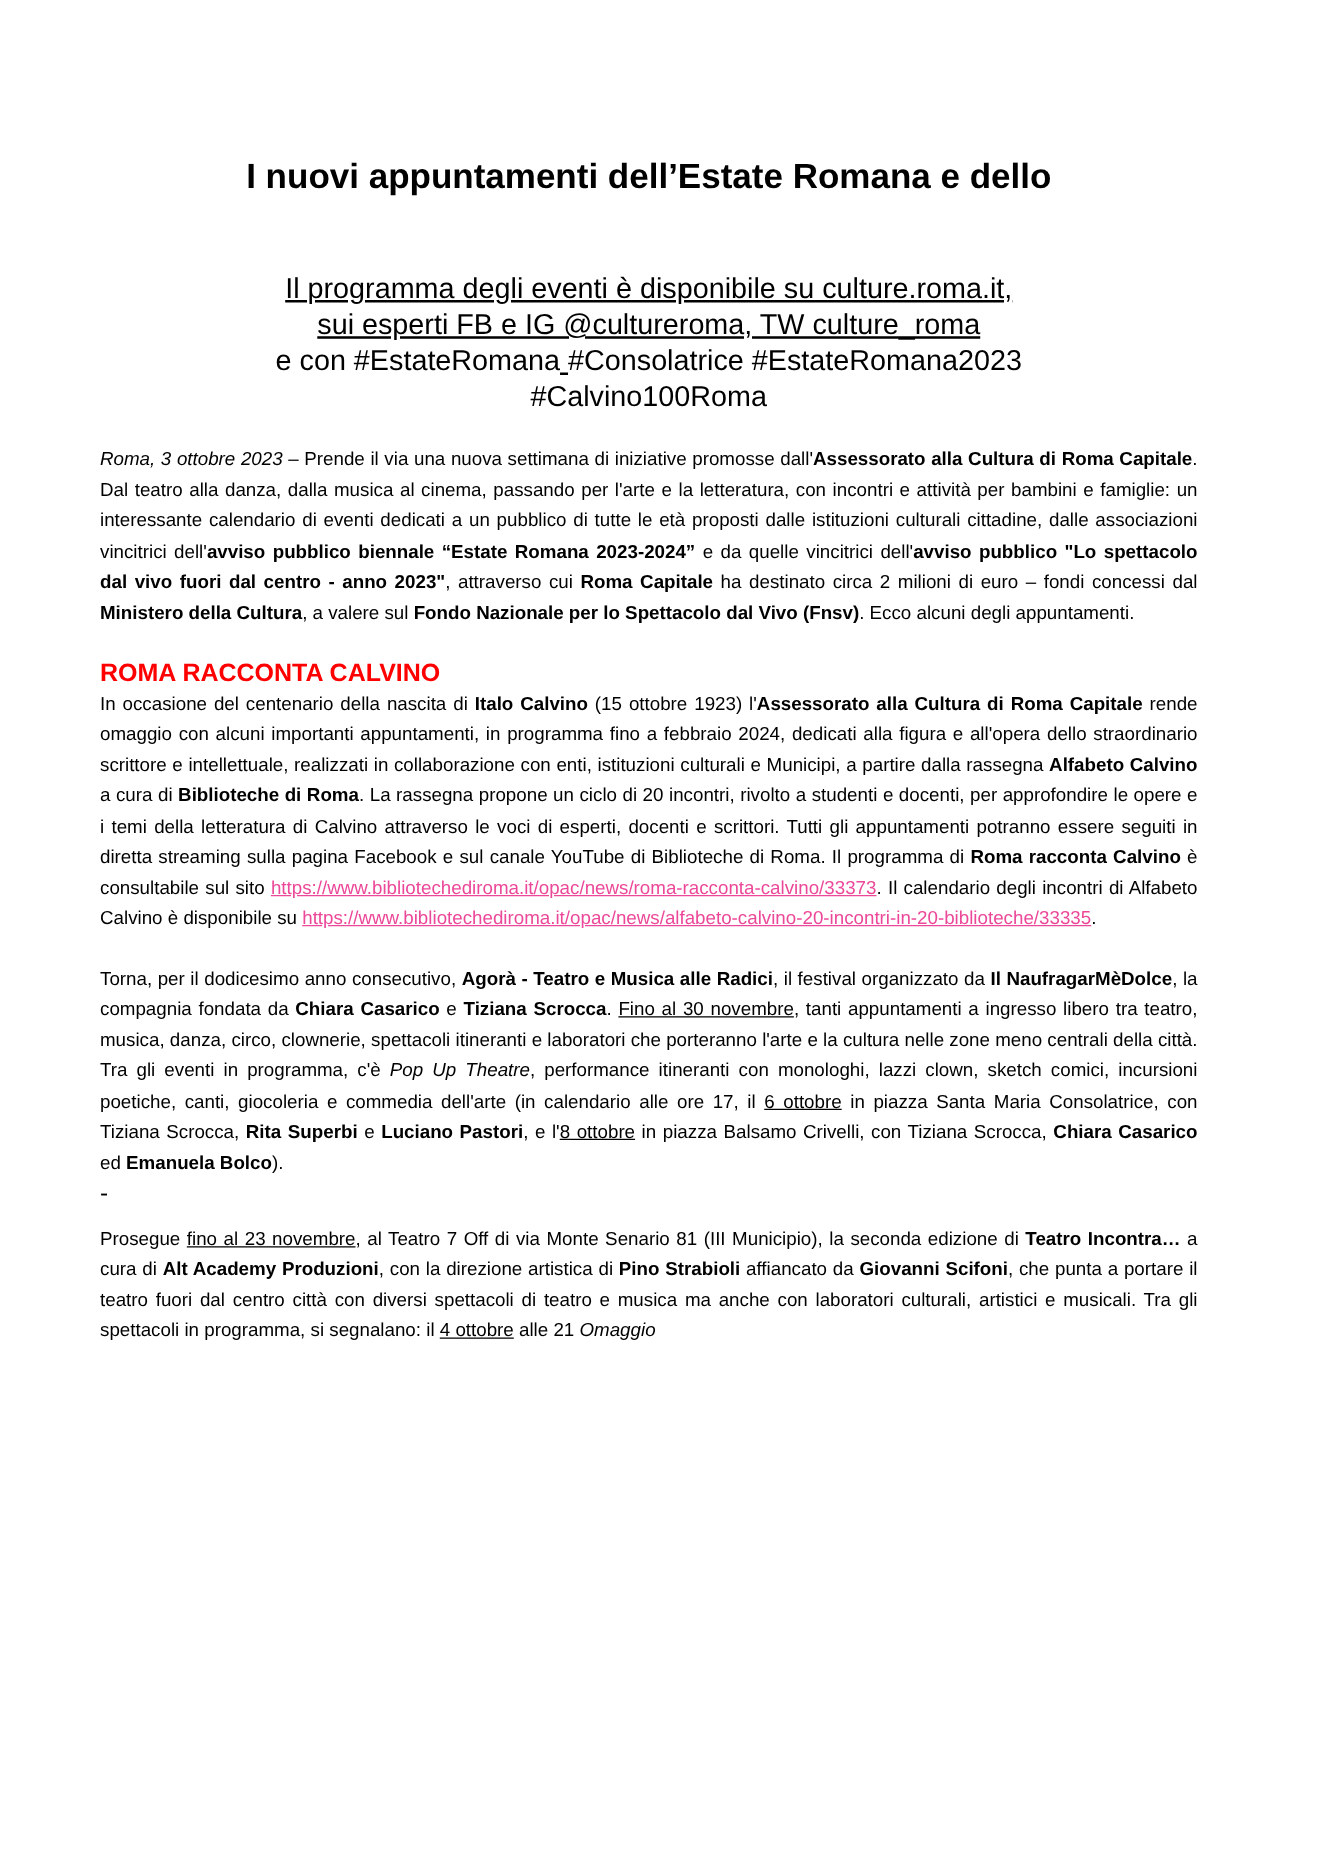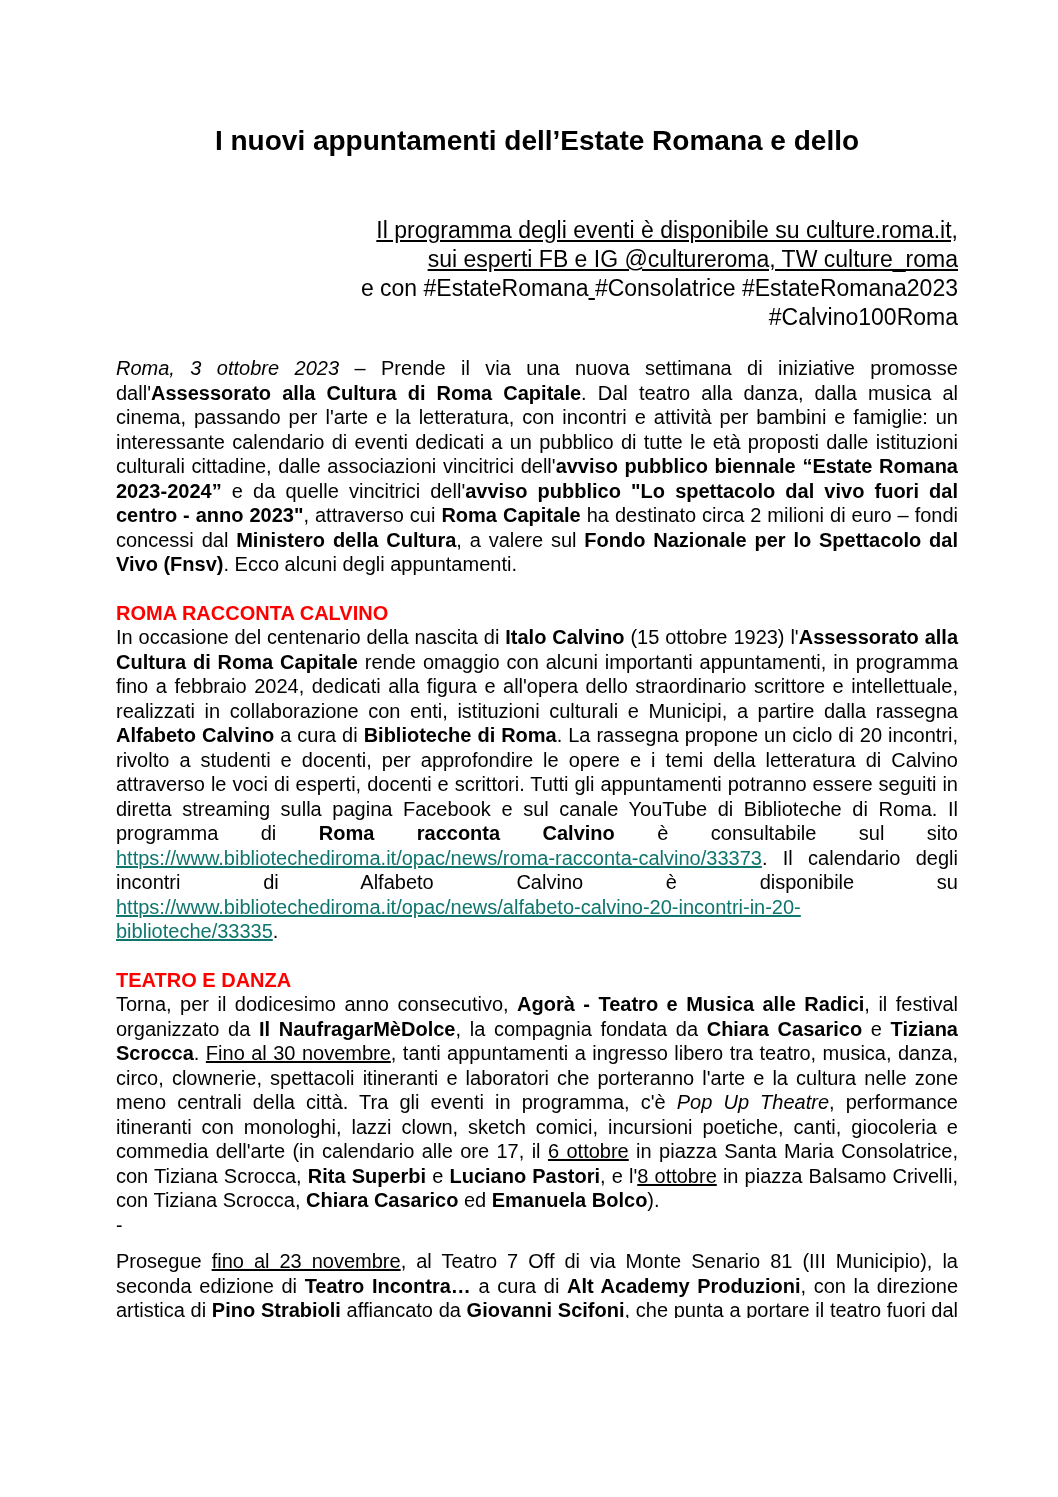--- a/index.html
+++ b/index.html
@@ -2,40 +2,40 @@
 <html><head>
 <meta charset="utf-8">
 <style>
   * { margin: 0; padding: 0; box-sizing: border-box; }
   html, body { background: #ffffff; }
   .page {
     position: relative;
     width: 1058px;
     height: 1318px;
     background: #ffffff;
-    padding: 124px 100px 0 116px;
+    padding: 124px 100px 0 80px;
     font-family: "Liberation Sans", sans-serif;
     color: #000000;
     overflow: hidden;
   }
   .block { white-space: pre-wrap; }
   .title {
     font-size: 28px;
     line-height: 33px;
     font-weight: 700;
     text-align: center;
   }
   .subtitle {
     font-size: 23px;
     line-height: 29px;
-    text-align: right;
+    text-align: center;
     margin-top: 26px;
   }
   .paragraph {
-    font-size: 20px;
+    font-size: 15px;
     line-height: 24.5px;
     text-align: justify;
     margin-top: 24px;
   }
   .heading {
     font-size: 20px;
     line-height: 24.5px;
     font-weight: 700;
     color: #ff0000;
     margin-top: 24px;
@@ -46,33 +46,32 @@
     font-size: 19.5px;
     line-height: 24.5px;
     margin-top: 0;
     text-align: left;
   }
   .dash + .paragraph { margin-top: 12px; }
   .b { font-weight: 700; }
   .i { font-style: italic; }
   .u { text-decoration: underline; }
   a.link {
-    color: #0f766e;
+    color: #ec4899;
     overflow-wrap: break-word;
     cursor: pointer;
   }
 </style>
 </head>
 <body>
 
 <div class="page">
   <div>
       <div class="block title"><span>I nuovi appuntamenti dell’Estate Romana e dello</span><br><br></div>
       <div class="block subtitle"><span class="u">Il programma degli eventi è disponibile su culture.roma.it,</span><br><span class="u">sui esperti FB e IG @cultureroma, TW culture_roma</span><br><span>e con #EstateRomana</span><span class="u"> </span><span>#Consolatrice #EstateRomana2023</span><br><span>#Calvino100Roma</span></div>
       <div class="block paragraph"><span class="i">Roma, 3 ottobre 2023</span><span> – Prende il via una nuova settimana di iniziative promosse dall'</span><span class="b">Assessorato alla Cultura di Roma Capitale</span><span>. Dal teatro alla danza, dalla musica al cinema, passando per l'arte e la letteratura, con incontri e attività per bambini e famiglie: un interessante calendario di eventi dedicati a un pubblico di tutte le età proposti dalle istituzioni culturali cittadine, dalle associazioni vincitrici dell'</span><span class="b">avviso pubblico biennale “Estate Romana 2023-2024”</span><span> e da quelle vincitrici dell'</span><span class="b">avviso pubblico "Lo spettacolo dal vivo fuori dal centro - anno 2023"</span><span>, attraverso cui </span><span class="b">Roma Capitale</span><span> ha destinato circa 2 milioni di euro – fondi concessi dal </span><span class="b">Ministero della Cultura</span><span>, a valere sul </span><span class="b">Fondo Nazionale per lo Spettacolo dal Vivo (Fnsv)</span><span>. Ecco alcuni degli appuntamenti.</span></div>
       <div class="block heading"><span>ROMA RACCONTA CALVINO</span></div>
       <div class="block paragraph"><span>In occasione del centenario della nascita di </span><span class="b">Italo Calvino</span><span> (15 ottobre 1923) l'</span><span class="b">Assessorato alla Cultura di Roma Capitale</span><span> rende omaggio con alcuni importanti appuntamenti, in programma fino a febbraio 2024, dedicati alla figura e all'opera dello straordinario scrittore e intellettuale, realizzati in collaborazione con enti, istituzioni culturali e Municipi, a partire dalla rassegna </span><span class="b">Alfabeto Calvino</span><span> a cura di </span><span class="b">Biblioteche di Roma</span><span>. La rassegna propone un ciclo di 20 incontri, rivolto a studenti e docenti, per approfondire le opere e i temi della letteratura di Calvino attraverso le voci di esperti, docenti e scrittori. Tutti gli appuntamenti potranno essere seguiti in diretta streaming sulla pagina Facebook e sul canale YouTube di Biblioteche di Roma. Il programma di </span><span class="b">Roma racconta Calvino</span><span> è consultabile sul sito </span><a href="#" class="link">https://www.bibliotechediroma.it/opac/news/roma-racconta-calvino/33373</a><span>. Il calendario degli incontri di Alfabeto Calvino è disponibile su </span><a href="#" class="link">https://www.bibliotechediroma.it/opac/news/alfabeto-calvino-20-incontri-in-20-biblioteche/33335</a><span>.</span></div>
-      <div class="block heading"><span>TEATRO E DANZA</span></div>
       <div class="block paragraph"><span>Torna, per il dodicesimo anno consecutivo, </span><span class="b">Agorà - Teatro e Musica alle Radici</span><span>, il festival organizzato da </span><span class="b">Il NaufragarMèDolce</span><span>, la compagnia fondata da </span><span class="b">Chiara Casarico</span><span> e </span><span class="b">Tiziana Scrocca</span><span>. </span><span class="u">Fino al 30 novembre</span><span>, tanti appuntamenti a ingresso libero tra teatro, musica, danza, circo, clownerie, spettacoli itineranti e laboratori che porteranno l'arte e la cultura nelle zone meno centrali della città. Tra gli eventi in programma, c'è </span><span class="i">Pop Up Theatre</span><span>, performance itineranti con monologhi, lazzi clown, sketch comici, incursioni poetiche, canti, giocoleria e commedia dell'arte (in calendario alle ore 17, il </span><span class="u">6 ottobre</span><span> in piazza Santa Maria Consolatrice, con Tiziana Scrocca, </span><span class="b">Rita Superbi</span><span> e </span><span class="b">Luciano Pastori</span><span>, e l'</span><span class="u">8 ottobre</span><span> in piazza Balsamo Crivelli, con Tiziana Scrocca, </span><span class="b">Chiara Casarico</span><span> ed </span><span class="b">Emanuela Bolco</span><span>).</span></div>
       <div class="block dash"><span>-</span></div>
       <div class="block paragraph"><span>Prosegue </span><span class="u">fino al 23 novembre</span><span>, al Teatro 7 Off di via Monte Senario 81 (III Municipio), la seconda edizione di </span><span class="b">Teatro Incontra…</span><span> a cura di </span><span class="b">Alt Academy Produzioni</span><span>, con la direzione artistica di </span><span class="b">Pino Strabioli</span><span> affiancato da </span><span class="b">Giovanni Scifoni</span><span>, che punta a portare il teatro fuori dal centro città con diversi spettacoli di teatro e musica ma anche con laboratori culturali, artistici e musicali. Tra gli spettacoli in programma, si segnalano: il </span><span class="u">4 ottobre</span><span> alle 21 </span><span class="i">Omaggio</span></div>
     </div>
 </div>
 
 </body></html>

